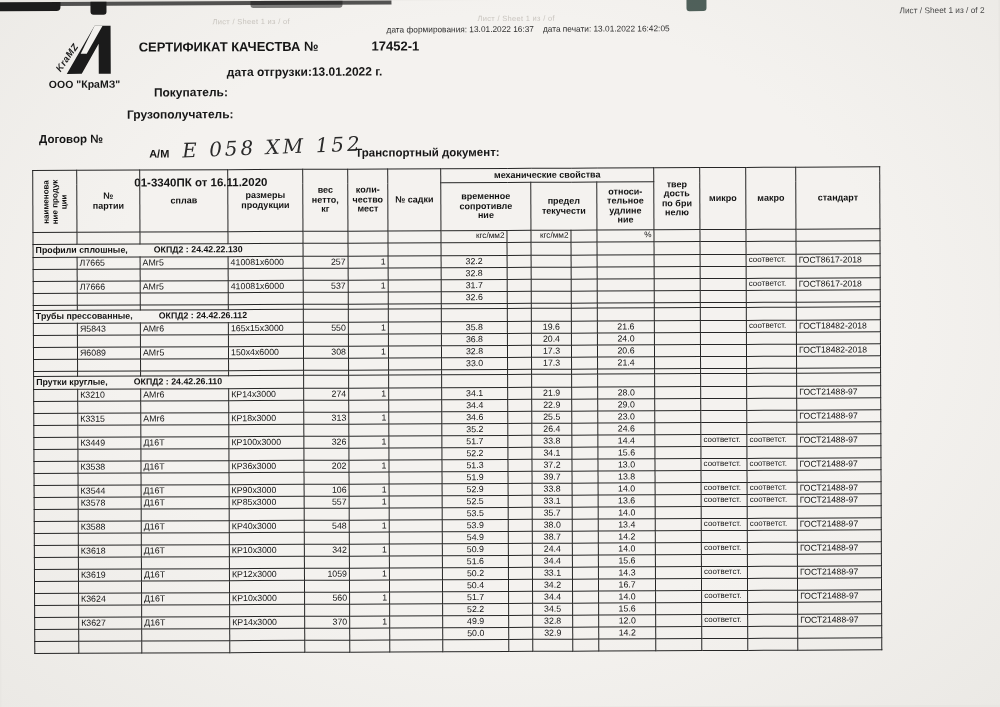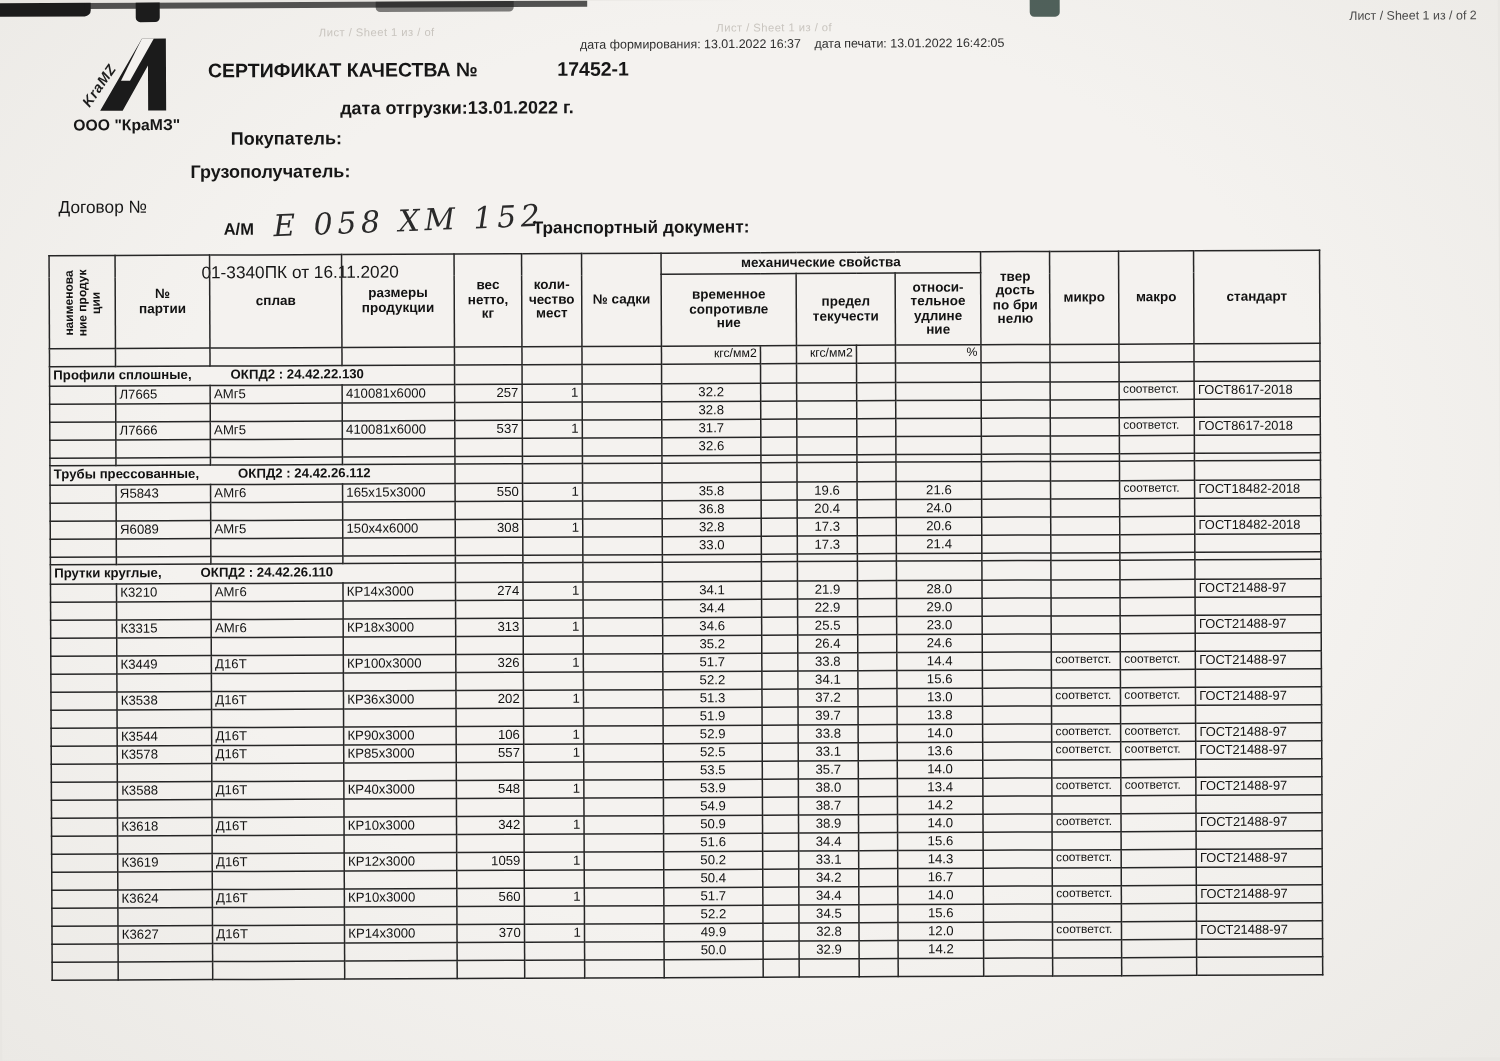--- a/index.html
+++ b/index.html
@@ -30,21 +30,21 @@
   .logo svg{display:block;margin-left:16px;}
   .logo .brand{position:absolute;left:2px;top:30px;transform:rotate(-55deg);
     font-size:9.5px;font-weight:bold;font-style:italic;color:#1d1d1d;letter-spacing:.5px;}
   .logo .company{font-size:10.5px;font-weight:bold;margin-top:2px;white-space:nowrap;}
   .titleline{position:absolute;left:140px;top:38px;font-size:13px;font-weight:bold;}
   .titleline .num{margin-left:53px;}
   .shipline{position:absolute;left:228px;top:64px;font-size:12px;font-weight:bold;}
   .shipline .val{margin-left:0;}
   .buyer{position:absolute;left:155px;top:84px;font-size:12px;font-weight:bold;}
   .consignee{position:absolute;left:128px;top:106px;font-size:12px;font-weight:bold;}
-  .contract{position:absolute;left:40px;top:131px;font-size:11.5px;font-weight:normal;}
+  .contract{position:absolute;left:40px;top:131px;font-size:11.5px;font-weight:bold;}
   .contract .val{position:absolute;left:95px;white-space:nowrap;margin-top:44px;}
   .amline{position:absolute;left:150px;top:146px;font-size:11px;font-weight:bold;}
   .handwrite{position:absolute;left:183px;top:134px;font-family:"DejaVu Serif",serif;
     font-style:italic;font-size:20px;letter-spacing:3px;color:#2a2a2a;transform:rotate(-2deg);
     font-weight:normal;white-space:nowrap;}
   .transport{position:absolute;left:356px;top:146px;font-size:11.5px;font-weight:bold;}
   
   table.cert{position:absolute;left:33px;top:168px;width:847px;border-collapse:collapse;
     table-layout:fixed;font-size:8.8px;color:#121212;}
   table.cert th, table.cert td{border:1px solid #262626;padding:0 2px;overflow:hidden;
@@ -657,21 +657,21 @@
         <tr>
           <td></td>
           <td class="l pl">К3618</td>
           <td class="l">Д16Т</td>
           <td class="l">КР10x3000</td>
           <td class="r">342</td>
           <td class="r">1</td>
           <td></td>
           <td class="c">50.9</td>
           <td></td>
-          <td class="c">38.9</td>
+          <td class="c">24.4</td>
           <td></td>
           <td class="c">14.0</td>
           <td></td>
           <td class="sm">соответст.</td>
           <td class="sm"></td>
           <td class="l std">ГОСТ21488-97</td>
         </tr>
         <tr>
           <td></td>
           <td class="l pl"></td>

